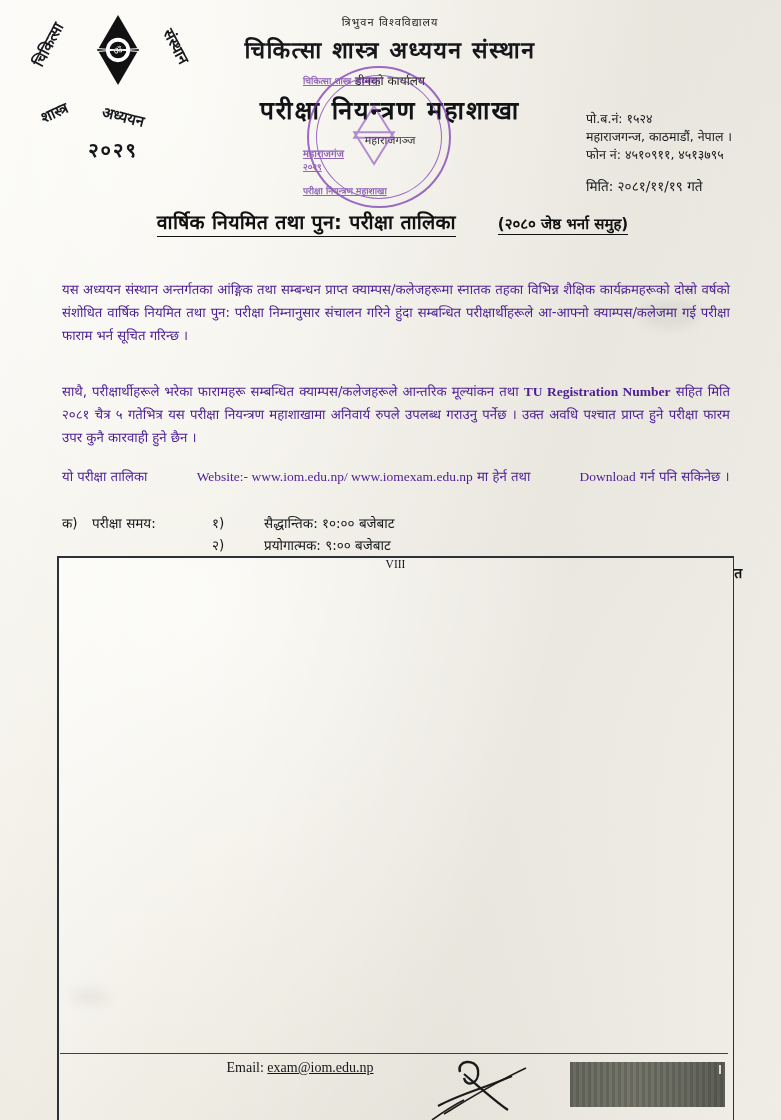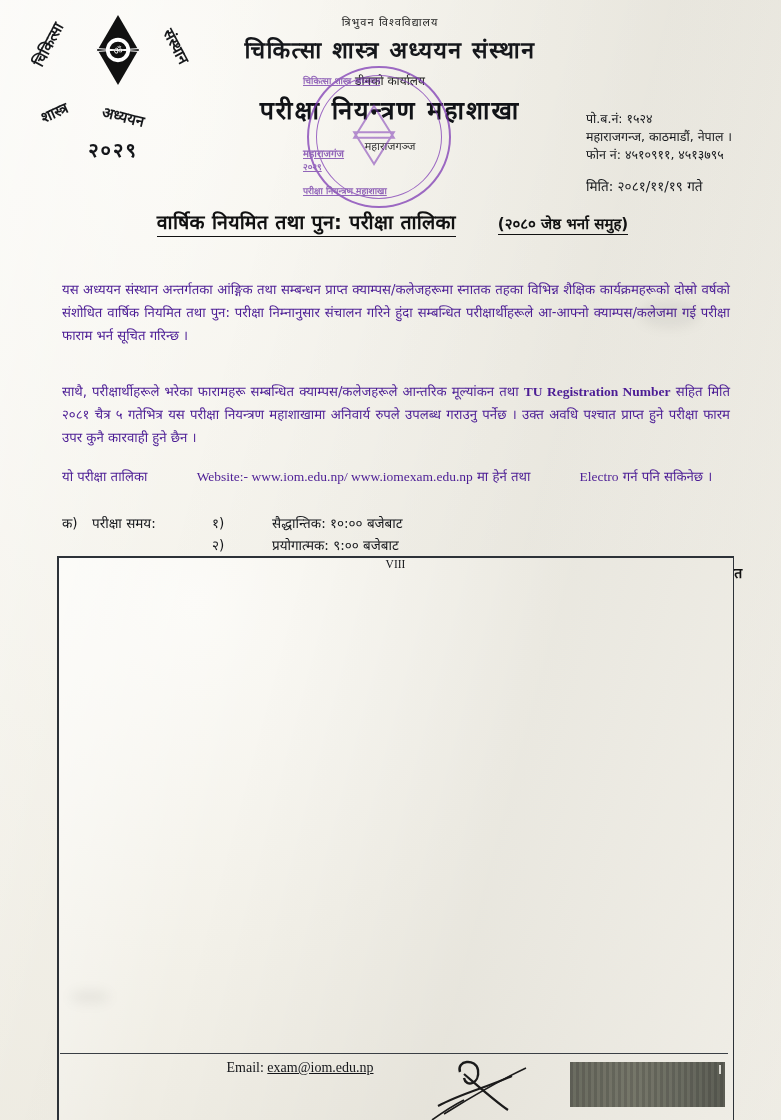--- a/index.html
+++ b/index.html
@@ -37,21 +37,21 @@
   .logo-year{
     position:absolute;left:0;top:130px;width:190px;text-align:center;
     font-family:"DejaVu Sans", sans-serif;font-size:20px;font-weight:700;letter-spacing:2px;
   }
 
   .head-center{position:absolute;left:200px;top:14px;width:380px;text-align:center;}
   .univ{font-family:"DejaVu Sans", sans-serif;font-size:11px;letter-spacing:1px;color:#222;}
   .inst{font-family:"DejaVu Sans", sans-serif;font-size:23px;font-weight:700;letter-spacing:1.5px;margin-top:4px;color:#15171b;}
   .dean{font-family:"DejaVu Sans", sans-serif;font-size:12px;margin-top:7px;color:#222;}
   .office{font-family:"DejaVu Sans", sans-serif;font-size:25px;font-weight:700;letter-spacing:2px;margin-top:3px;color:#111317;}
-  .local{font-family:"DejaVu Sans", sans-serif;font-size:11px;margin-top:12px;color:#333;}
+  .local{font-family:"DejaVu Sans", sans-serif;font-size:11px;margin-top:6px;color:#333;}
 
   .addr{position:absolute;left:586px;top:110px;width:190px;
     font-family:"DejaVu Sans", sans-serif;font-size:12.5px;line-height:18px;color:#15171b;}
   .addr .miti{margin-top:13px;font-size:13.5px;}
 
   
   .stamp{
     position:absolute;left:303px;top:62px;width:152px;height:150px;
     border-radius:50%;
     opacity:.72;pointer-events:none;
@@ -86,21 +86,21 @@
   .p3{top:465px;}
   .para b.latin{font-family:"Liberation Serif",serif;font-weight:700;font-size:13.5px;}
   .para span.latin{font-family:"Liberation Serif",serif;font-size:13.5px;margin-left:45px;}
 
   .timing{position:absolute;left:62px;top:512px;width:520px;
     font-family:"DejaVu Sans", sans-serif;font-size:13.5px;color:#14161a;}
   .timing .row{display:flex;line-height:22px;}
   .timing .c-a{width:30px;}
   .timing .c-b{width:120px;}
   .timing .c-n{width:52px;}
-  .timing .c-t{flex:1;margin-left:8px;}
+  .timing .c-t{flex:1;}
 
   
   table.sched{
     position:absolute;left:57px;top:556px;width:676px;
     border-collapse:collapse;
     table-layout:fixed;
   }
   table.sched th, table.sched td{
     border:1px solid #2d3238;
     padding:0 4px;
@@ -219,21 +219,21 @@
     </div>
   </div>
 
   <div class="para p1">यस अध्ययन संस्थान अन्तर्गतका आंङ्गिक तथा सम्बन्धन प्राप्त क्याम्पस/कलेजहरूमा स्नातक तहका विभिन्न शैक्षिक कार्यक्रमहरूको दोस्रो वर्षको संशोधित वार्षिक नियमित तथा पुन: परीक्षा निम्नानुसार संचालन गरिने हुंदा सम्बन्धित परीक्षार्थीहरूले आ-आफ्नो क्याम्पस/कलेजमा गई परीक्षा फाराम भर्न सूचित गरिन्छ ।</div>
 
   <div class="para p2">
     <span>साथै, परीक्षार्थीहरूले भरेका फारामहरू सम्बन्धित क्याम्पस/कलेजहरूले आन्तरिक मूल्यांकन तथा </span><b class="latin">TU Registration Number</b><span> सहित मिति २०८१ चैत्र ५ गतेभित्र यस परीक्षा नियन्त्रण महाशाखामा अनिवार्य रुपले उपलब्ध गराउनु पर्नेछ । उक्त अवधि पश्चात प्राप्त हुने परीक्षा फारम उपर कुनै कारवाही हुने छैन ।</span>
   </div>
 
   <div class="para p3">
-    <span>यो परीक्षा तालिका </span><span class="latin">Website:- www.iom.edu.np/ www.iomexam.edu.np</span><span> मा हेर्न तथा </span><span class="latin">Electro</span><span> गर्न पनि सकिनेछ ।</span>
+    <span>यो परीक्षा तालिका </span><span class="latin">Website:- www.iom.edu.np/ www.iomexam.edu.np</span><span> मा हेर्न तथा </span><span class="latin">Download</span><span> गर्न पनि सकिनेछ ।</span>
   </div>
 
   <div class="timing">
     <div class="row">
       <div class="c-a">क)</div>
       <div class="c-b">परीक्षा समय:</div>
       <div class="c-n">१)</div>
       <div class="c-t">सैद्धान्तिक: १०:०० बजेबाट</div>
     </div>
     <div class="row">

